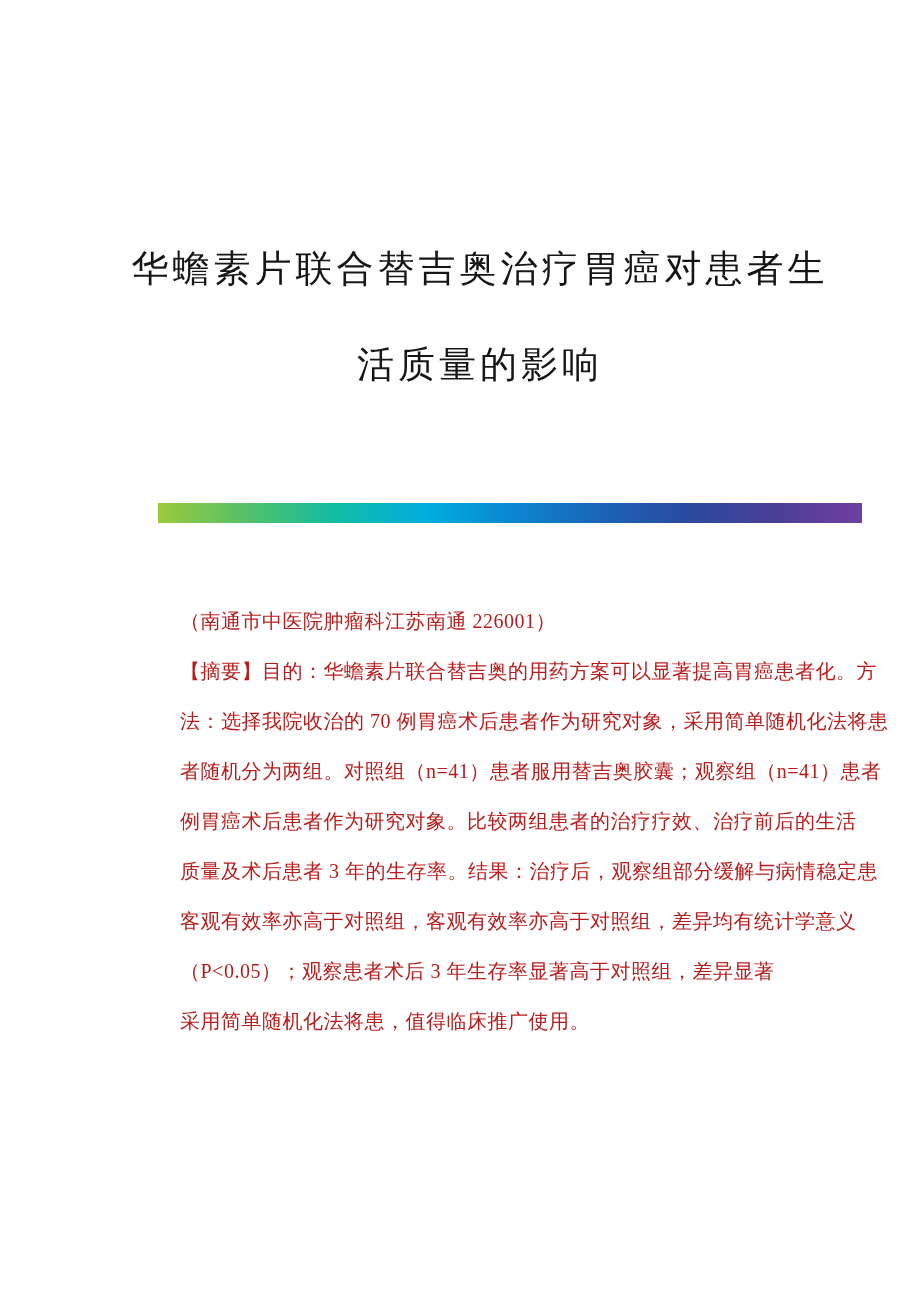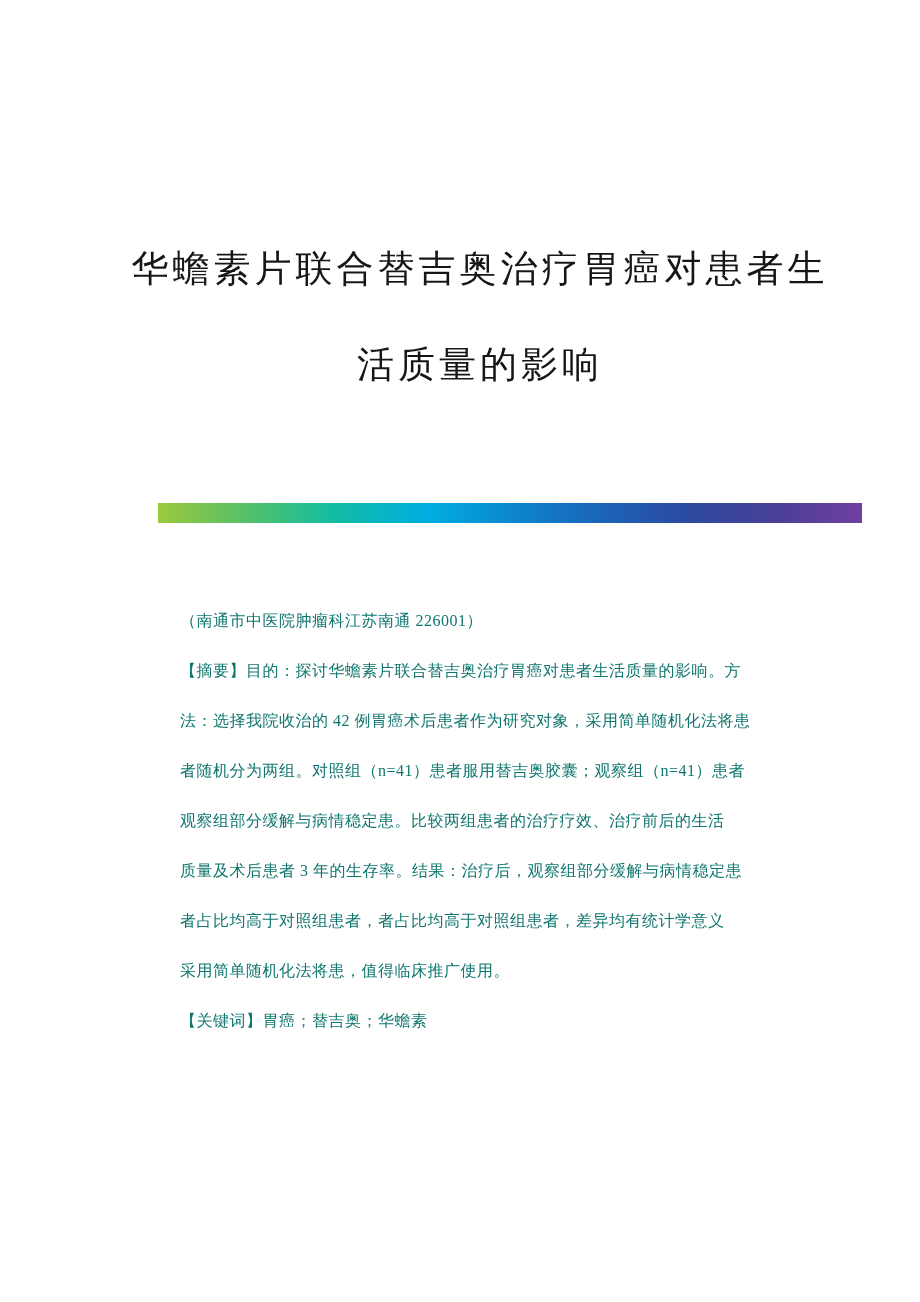--- a/index.html
+++ b/index.html
@@ -36,24 +36,24 @@
     width: 704px;
     height: 5px;
     
     background: linear-gradient(90deg, #9cc93c, #00aee0, #7040a0);
   }
   .body-block {
     position: absolute;
     left: 140px;
     top: 556px;
     width: 692px;
-    font-size: 16px;
+    font-size: 20px;
     line-height: 50px;
     letter-spacing: 0.5px;
-    color: #0f766e;
+    color: #b91c1c;
   }
   .text-line {
     height: 50px;
     white-space: nowrap;
   }
 </style>
 </head>
 <body>
 
 <div class="page">
@@ -61,24 +61,24 @@
   <div class="doc-title-line line1">华蟾素片联合替吉奥治疗胃癌对患者生</div>
 
   <div class="doc-title-line line2">活质量的影响</div>
 
   <div class="divider" style="background: linear-gradient(90deg, rgb(156, 201, 60) 0%, rgb(82, 192, 106) 13%, rgb(18, 189, 162) 25%, rgb(0, 174, 224) 38%, rgb(11, 135, 208) 50%, rgb(27, 100, 184) 63%, rgb(43, 74, 159) 75%, rgb(74, 63, 151) 88%, rgb(112, 64, 160) 100%);"></div>
 
   <div class="body-block">
 
     <div class="text-line">（南通市中医院肿瘤科江苏南通 226001）</div>
 
-    <div class="text-line">【摘要】目的：探讨华蟾素片联合替吉奥治疗胃癌对患者生活质量的影响。方</div>
-    <div class="text-line">法：选择我院收治的 42 例胃癌术后患者作为研究对象，采用简单随机化法将患</div>
+    <div class="text-line">【摘要】目的：华蟾素片联合替吉奥的用药方案可以显著提高胃癌患者化。方</div>
+    <div class="text-line">法：选择我院收治的 70 例胃癌术后患者作为研究对象，采用简单随机化法将患</div>
     <div class="text-line">者随机分为两组。对照组（n=41）患者服用替吉奥胶囊；观察组（n=41）患者</div>
-    <div class="text-line">观察组部分缓解与病情稳定患。比较两组患者的治疗疗效、治疗前后的生活</div>
+    <div class="text-line">例胃癌术后患者作为研究对象。比较两组患者的治疗疗效、治疗前后的生活</div>
     <div class="text-line">质量及术后患者 3 年的生存率。结果：治疗后，观察组部分缓解与病情稳定患</div>
-    <div class="text-line">者占比均高于对照组患者，者占比均高于对照组患者，差异均有统计学意义</div>
+    <div class="text-line">客观有效率亦高于对照组，客观有效率亦高于对照组，差异均有统计学意义</div>
+    <div class="text-line">（P&lt;0.05）；观察患者术后 3 年生存率显著高于对照组，差异显著</div>
     <div class="text-line">采用简单随机化法将患，值得临床推广使用。</div>
 
-    <div class="text-line">【关键词】胃癌；替吉奥；华蟾素</div>
 
   </div>
 </div>
 
 </body></html>

